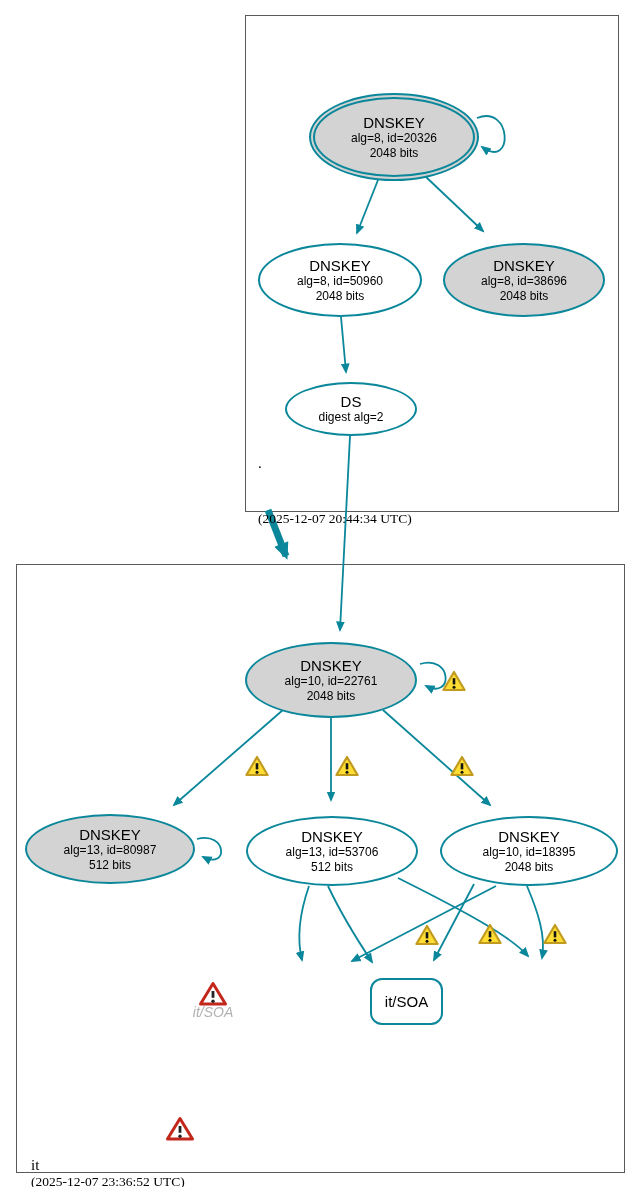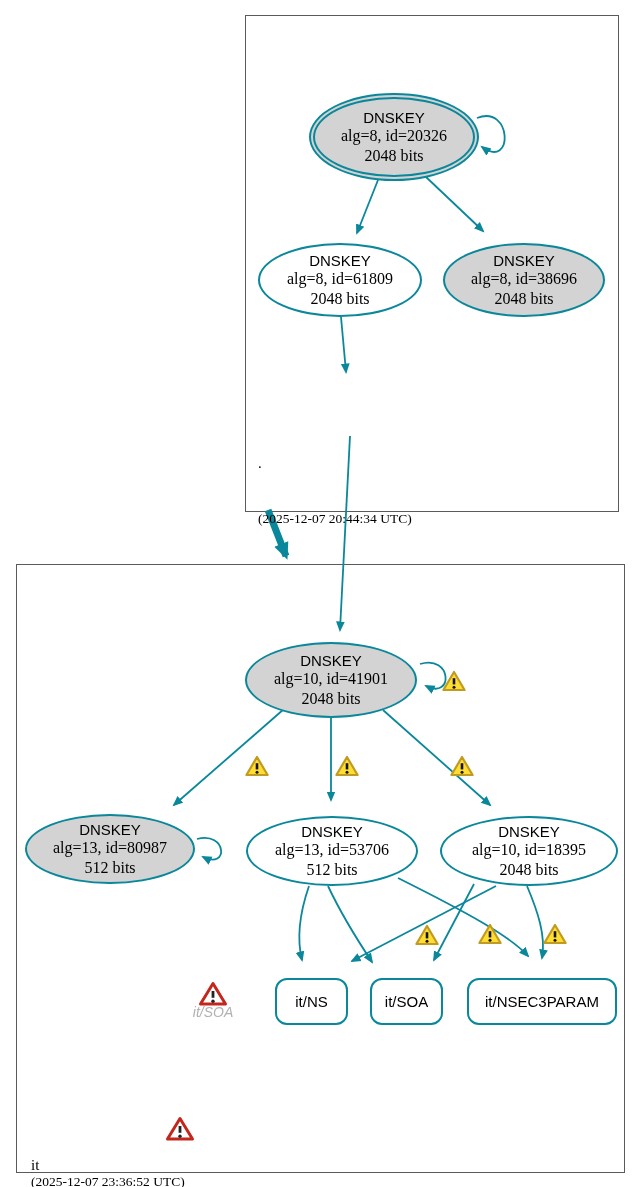--- a/index.html
+++ b/index.html
@@ -18,21 +18,21 @@
   .ellipse{border:2px solid #0a879a;border-radius:50%;background:#fff;}
   .ellipse.gray{background:#d3d3d3;}
   .inner-ring{
     position:absolute;left:2px;top:2px;right:2px;bottom:2px;
     border:2px solid #0a879a;border-radius:50%;pointer-events:none;
   }
   .node-title{
     font-family:"Liberation Sans", sans-serif;font-size:15px;line-height:1.15;
   }
   .node-detail{
-    font-family:Liberation Serif, serif;font-size:16px;line-height:1.22;
+    font-family:Liberation Sans, sans-serif;font-size:12px;line-height:1.22;
   }
   .rrset{
     border:2.4px solid #0a879a;border-radius:12px;background:#fff;
     font-family:"Liberation Sans", sans-serif;font-size:15px;
   }
   .zone-label{position:absolute;font-size:15px;font-family:"Liberation Serif", serif;}
   .zone-ts{position:absolute;font-size:13.5px;font-family:"Liberation Serif", serif;white-space:nowrap;margin-top:32px;}
   .denied{
     position:absolute;font-family:"Liberation Sans", sans-serif;font-style:italic;
     font-size:14px;color:#b2b2b2;text-align:center;
@@ -102,37 +102,41 @@
 
   <div class="node ellipse gray" style="left:309px;top:93px;width:170px;height:88px;">
     <div class="inner-ring"></div>
     <div class="node-title">DNSKEY</div>
     <div class="node-detail">alg=8, id=20326</div>
     <div class="node-detail">2048 bits</div>
   </div>
 
   <div class="node ellipse" style="left:258px;top:243px;width:164px;height:74px;">
     <div class="node-title">DNSKEY</div>
-    <div class="node-detail">alg=8, id=61809</div>
+    <div class="node-detail">alg=8, id=50960</div>
     <div class="node-detail">2048 bits</div>
   </div>
 
   <div class="node ellipse gray" style="left:443px;top:243px;width:162px;height:74px;">
     <div class="node-title">DNSKEY</div>
     <div class="node-detail">alg=8, id=38696</div>
     <div class="node-detail">2048 bits</div>
   </div>
 
+  <div class="node ellipse" style="left:285px;top:382px;width:132px;height:54px;">
+    <div class="node-title">DS</div>
+    <div class="node-detail">digest alg=2</div>
+  </div>
 
   <div class="zone-label" style="left:258px;top:455px;">.</div>
   <div class="zone-ts" style="left:258px;top:479px;">(2025-12-07 20:44:34 UTC)</div>
 
   <div class="node ellipse gray" style="left:245px;top:642px;width:172px;height:76px;">
     <div class="node-title">DNSKEY</div>
-    <div class="node-detail">alg=10, id=41901</div>
+    <div class="node-detail">alg=10, id=22761</div>
     <div class="node-detail">2048 bits</div>
   </div>
 
   <div class="node ellipse gray" style="left:25px;top:814px;width:170px;height:70px;">
     <div class="node-title">DNSKEY</div>
     <div class="node-detail">alg=13, id=80987</div>
     <div class="node-detail">512 bits</div>
   </div>
 
   <div class="node ellipse" style="left:246px;top:816px;width:172px;height:70px;">
@@ -140,28 +144,22 @@
     <div class="node-detail">alg=13, id=53706</div>
     <div class="node-detail">512 bits</div>
   </div>
 
   <div class="node ellipse" style="left:440px;top:816px;width:178px;height:70px;">
     <div class="node-title">DNSKEY</div>
     <div class="node-detail">alg=10, id=18395</div>
     <div class="node-detail">2048 bits</div>
   </div>
 
-  <div class="node rrset" style="left:275px;top:978px;width:73px;height:47px;">
-    <div>it/NS</div>
-  </div>
   <div class="node rrset" style="left:370px;top:978px;width:73px;height:47px;">
     <div>it/SOA</div>
-  </div>
-  <div class="node rrset" style="left:467px;top:978px;width:150px;height:47px;">
-    <div>it/NSEC3PARAM</div>
   </div>
 
   <div class="denied" style="left:172px;top:1004px;width:82px;">it/SOA</div>
 
   <div class="zone-label" style="left:31px;top:1117px;margin-top:40px;">it</div>
   <div class="zone-ts" style="left:31px;top:1142px;text-decoration:underline;">(2025-12-07 23:36:52 UTC)</div>
 
 </div>
 
 </body></html>

